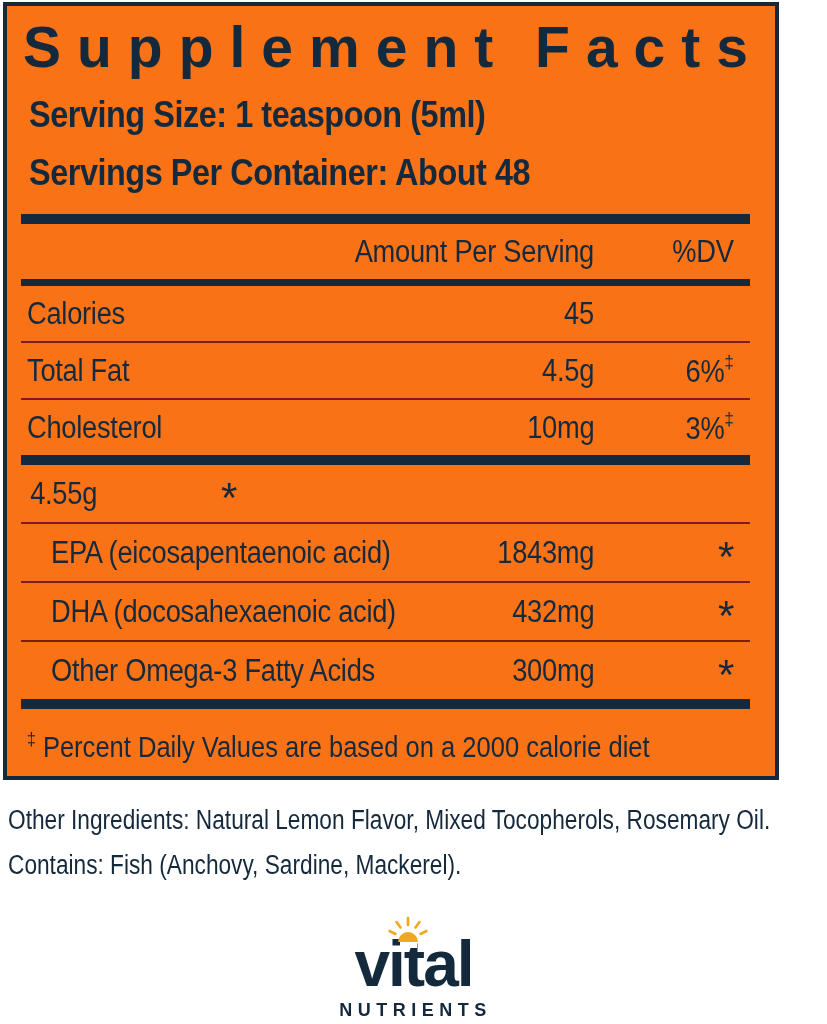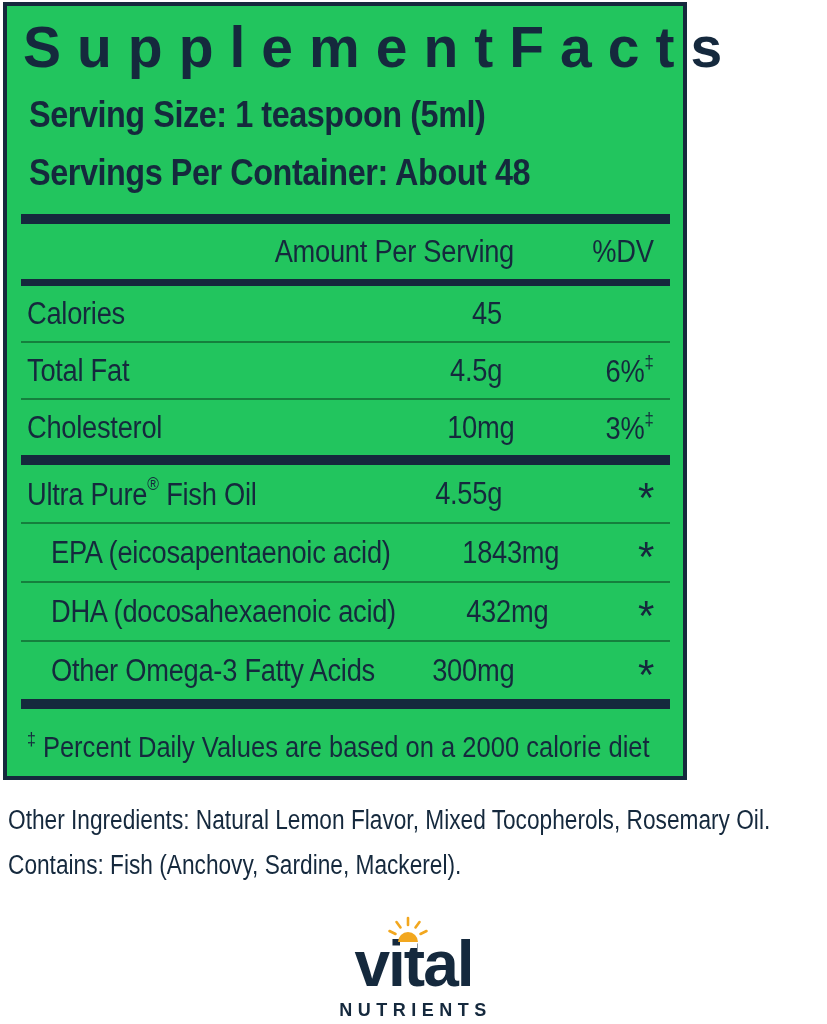--- a/index.html
+++ b/index.html
@@ -8,44 +8,44 @@
     font-family:"Liberation Sans","DejaVu Sans",sans-serif;
     color:#15293D;overflow:hidden;
   }
   
   .cxl{display:inline-block;transform:scaleX(0.88);transform-origin:0 50%;white-space:nowrap;}
   .cxr{display:inline-block;transform:scaleX(0.88);transform-origin:100% 50%;white-space:nowrap;}
   .cxl-n{display:inline-block;transform:scaleX(0.84);transform-origin:0 50%;white-space:nowrap;}
   .cxl-b{display:inline-block;transform:scaleX(0.90);transform-origin:0 50%;white-space:nowrap;}
 
   .facts-box{
-    position:absolute;left:3px;top:2px;width:684px;height:778px;
+    position:absolute;left:3px;top:2px;width:776px;height:778px;
     border:4px solid #15293D;box-sizing:border-box;
-    padding:0 13px 0 14px;background:#22c55e;
+    padding:0 25px 0 14px;background:#f97316;
   }
   .facts-title{
     margin-top:10px;height:62px;display:flex;justify-content:space-between;
     align-items:center;font-weight:bold;font-size:57px;padding:0 2px;
   }
   .facts-title span{letter-spacing:16px;}
   .facts-title span:last-child{margin-right:-16px;}
 
   .serving-block{margin-top:8px;margin-left:8px;}
   .serving-line{font-weight:bold;font-size:36px;line-height:58px;letter-spacing:-0.5px;}
 
   .bar{background:#15293D;width:100%;}
   .bar.thick{height:10px;}
   .bar.mid{height:7px;}
   .bar.gap-top{margin-top:12px;}
 
   .row{display:flex;align-items:center;font-size:31px;padding-right:16px;letter-spacing:-0.3px;}
   .row.hdr{height:55px;}
   .row.h55{height:55px;}
   .row.h57{height:57px;}
-  .row.hr{border-bottom:2px solid #15803d;gap:12px;}
+  .row.hr{border-bottom:2px solid #7f1d1d;}
   .col-name{flex:1;padding-left:6px;}
   .col-name.indent{padding-left:30px;}
   .col-amt{text-align:right;}
   .col-dv{width:140px;text-align:right;}
 
   .sup{font-size:19px;vertical-align:14px;letter-spacing:0;}
   .sup-r{font-size:18px;vertical-align:15px;letter-spacing:0;}
   .ast{font-size:42px;line-height:0;position:relative;top:8px;}
 
   .footnotes{padding:10px 0 0 6px;}
@@ -115,21 +115,20 @@
 
   <div class="row h55">
     <div class="col-name"><span class="cxl">Cholesterol</span></div>
     <div class="col-amt"><span class="cxr">10mg</span></div>
     <div class="col-dv"><span class="cxr"><span>3%</span><span class="sup">‡</span></span></div>
   </div>
 
   <div class="bar thick"></div>
 
   <div class="row h57 hr">
-    <div class="col-name"><span class="cxl"><span>Ultra Pure</span><span class="sup-r">®</span><span> Fish Oil</span></span></div>
     <div class="col-amt"><span class="cxr">4.55g</span></div>
     <div class="col-dv"><span class="ast">*</span></div>
   </div>
 
   <div class="row h57 hr">
     <div class="col-name indent"><span class="cxl">EPA (eicosapentaenoic acid)</span></div>
     <div class="col-amt"><span class="cxr">1843mg</span></div>
     <div class="col-dv"><span class="ast">*</span></div>
   </div>
 

